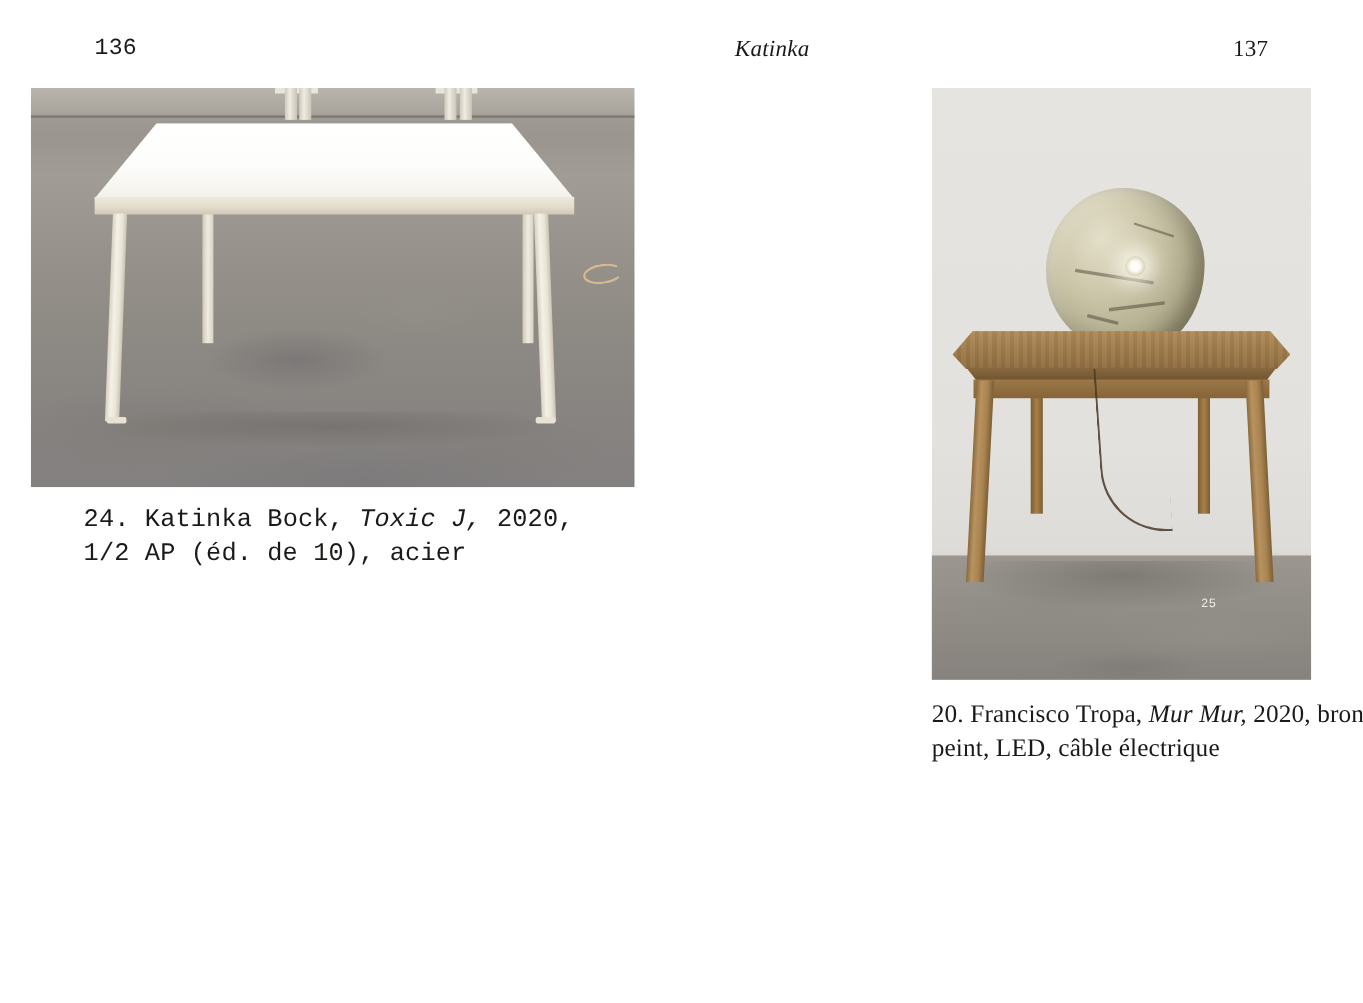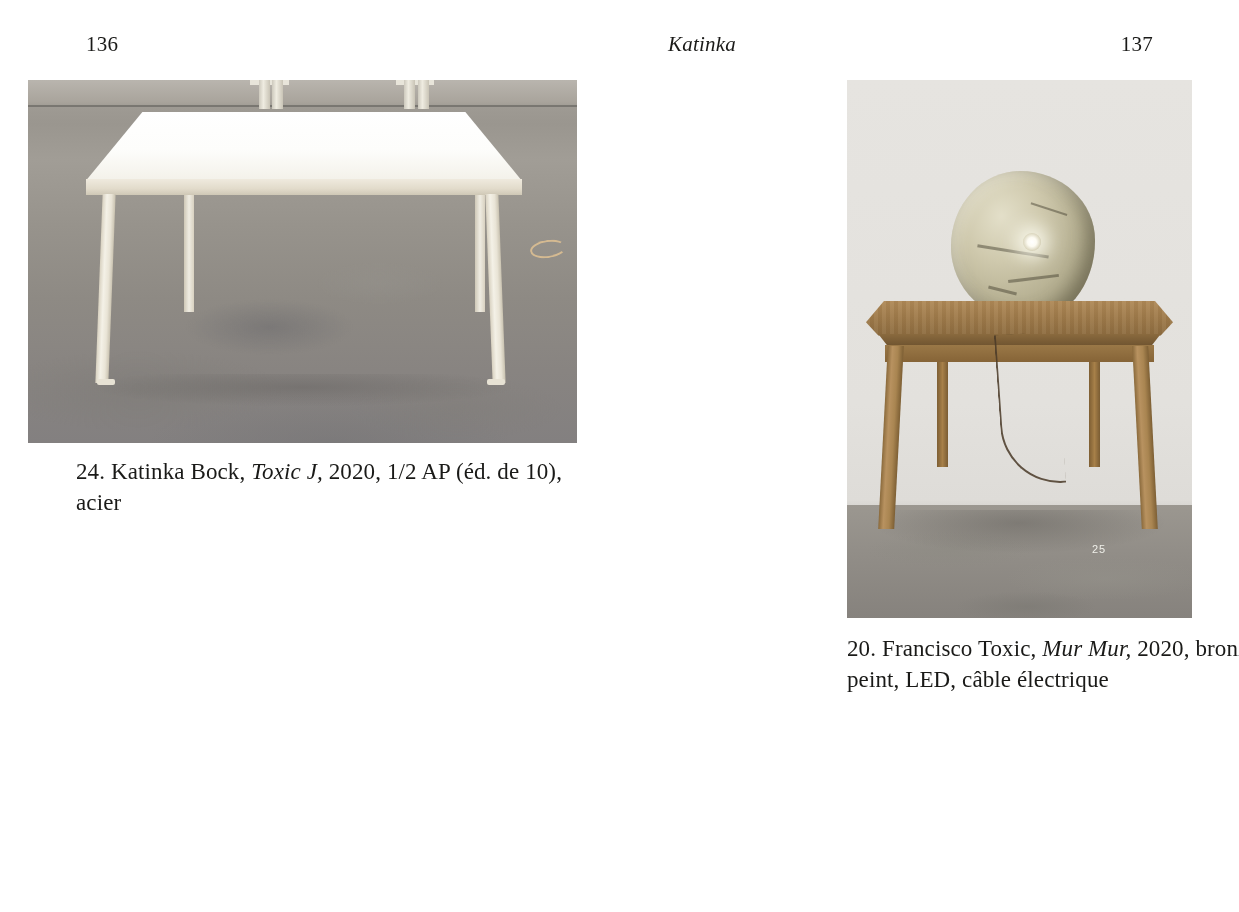--- a/index.html
+++ b/index.html
@@ -23,20 +23,21 @@
   }
 
   .page {
     position: relative;
     height: 100%;
     box-sizing: border-box;
   }
   .page-left {
     width: 620px;
     padding: 16px;
+    font-family: Liberation Mono, monospace;
   }
   .page-right {
     width: 619px;
     padding: 0;
   }
 
   
   .runhead {
     position: absolute;
     top: 34px;
@@ -374,20 +375,20 @@
           <div class="wapron"></div>
           <div class="wire"></div>
           <div class="wleg l1"></div>
           <div class="wleg l2"></div>
           <div class="floornum">25</div>
         </div>
       </div>
 
       <div class="caption caption-right">
         <span>20.</span>
-        <span>Francisco Toxic,</span>
+        <span>Francisco Tropa,</span>
         <span class="it">Mur Mur,</span>
         <span>2020, bronze peint, LED, câble électrique</span>
       </div>
     </div>
   </div>
 
 </div>
 
 </body></html>

